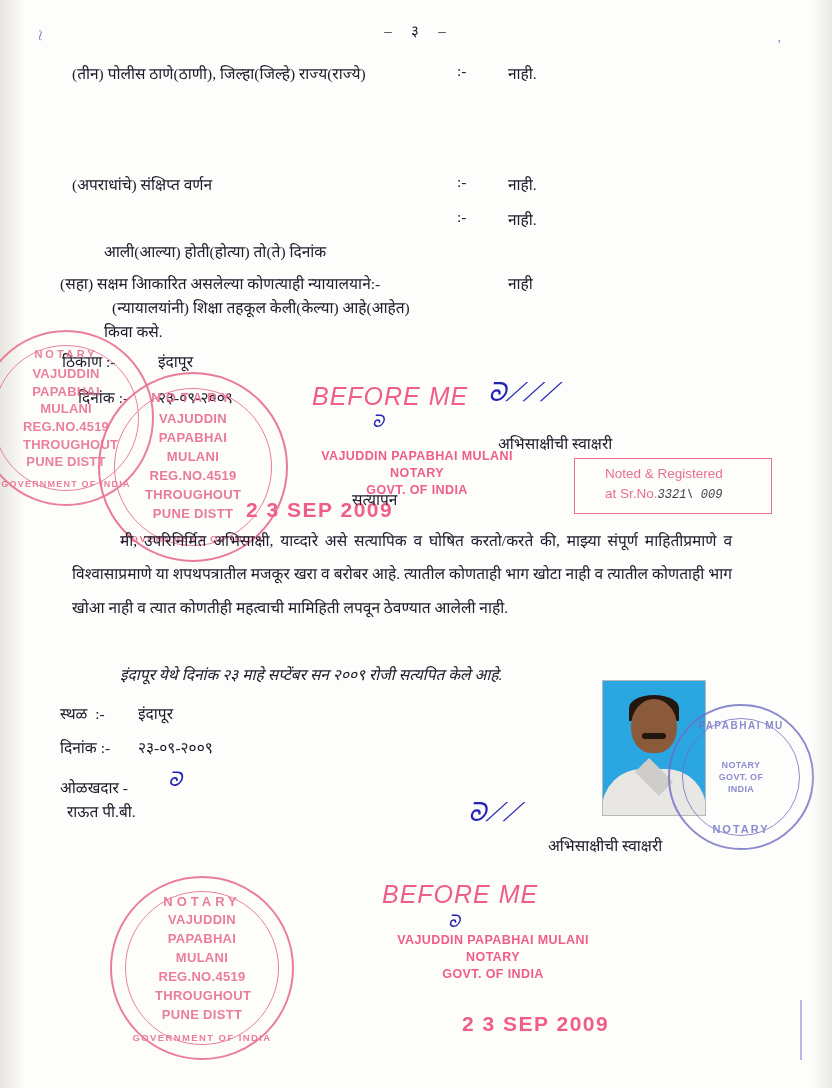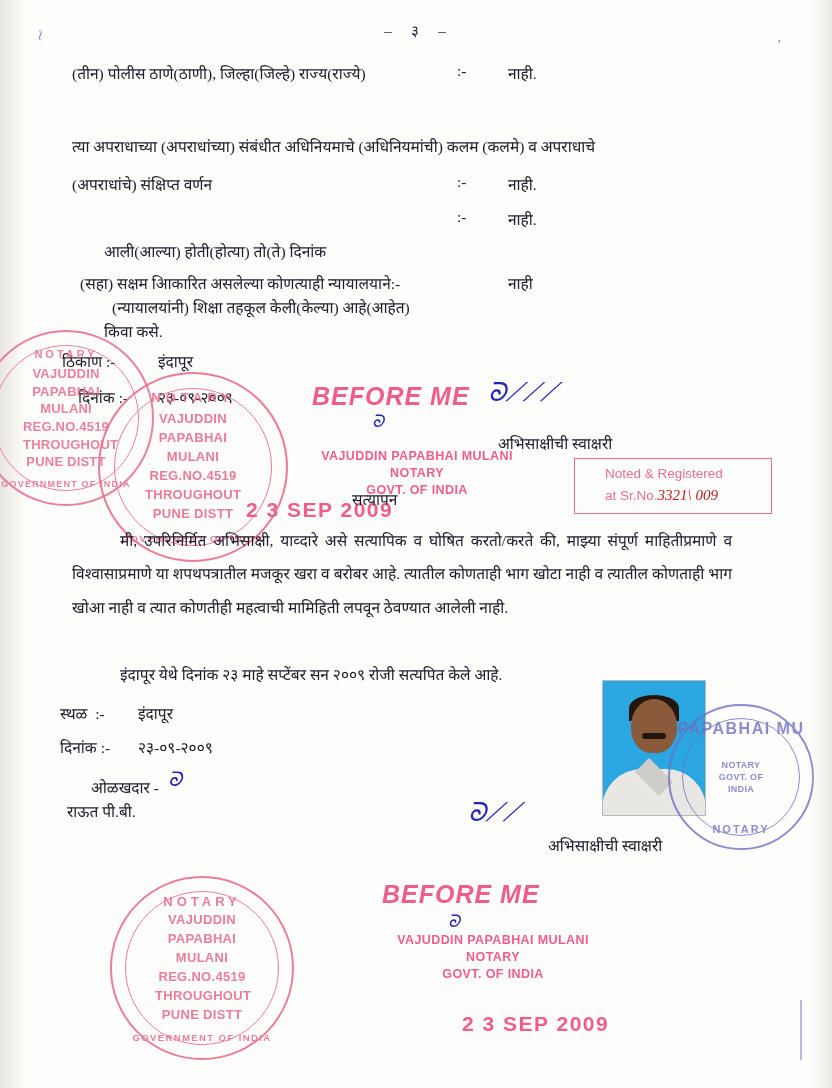--- a/index.html
+++ b/index.html
@@ -94,21 +94,21 @@
   }
   .core {
     font-size: 13px;
     line-height: 1.35;
     letter-spacing: .3px;
   }
 
   .beforeme {
     position: absolute;
     font-family: "Liberation Sans", sans-serif;
-    font-weight: bold;
+    font-weight: normal;
     font-style: italic;
     color: #ef5d8a;
     letter-spacing: 1px;
     pointer-events: none;
   }
   .notaryblock {
     position: absolute;
     text-align: center;
     font-family: "Liberation Sans", sans-serif;
     font-weight: bold;
@@ -133,24 +133,24 @@
     border: 1.5px solid #e8708f;
     color: #e8708f;
     font-family: "Liberation Sans", sans-serif;
     font-size: 13.5px;
     line-height: 1.5;
     padding: 5px 9px;
     box-sizing: border-box;
     pointer-events: none;
   }
   .hand-sr {
-    color: #b91c1c;
-    font-family: Liberation Serif, serif;
+    color: #404040;
+    font-family: Liberation Mono, monospace;
     font-style: italic;
-    font-size: 15px;
+    font-size: 12px;
   }
 
   .sig {
     position: absolute;
     color: #2323b4;
     font-family: "Liberation Serif", serif;
     font-style: italic;
     pointer-events: none;
     white-space: pre;
   }
@@ -234,30 +234,29 @@
     <span>–&nbsp;&nbsp;&nbsp;</span><span>३</span><span>&nbsp;&nbsp;&nbsp;–</span>
   </div>
 
   <div class="tiny-mark" style="left:38px; top:28px; transform:rotate(20deg);">ʅ</div>
   <div class="tiny-mark" style="left:777px; top:36px;">ʼ</div>
 
   <div class="row" style="left:72px; top:62px;">(तीन) पोलीस ठाणे(ठाणी), जिल्हा(जिल्हे) राज्य(राज्ये)</div>
   <div class="row" style="left:457px; top:62px;">:-</div>
   <div class="row" style="left:508px; top:62px;">नाही.</div>
 
-  <div class="row" style="left:72px; top:135px;">त्या अपराधाच्या (अपराधांच्या) संबंधीत अधिनियमाचे (अधिनियमांची) कलम (कलमे) व अपराधाचे</div>
   <div class="row" style="left:72px; top:173px;">(अपराधांचे) संक्षिप्त वर्णन</div>
   <div class="row" style="left:457px; top:173px;">:-</div>
   <div class="row" style="left:508px; top:173px;">नाही.</div>
 
   <div class="row" style="left:457px; top:208px;">:-</div>
   <div class="row" style="left:508px; top:208px;">नाही.</div>
   <div class="row" style="left:104px; top:240px;">आली(आल्या) होती(होत्या) तो(ते) दिनांक</div>
 
-  <div class="row" style="left:80px; top:272px;text-align:right;">(सहा) सक्षम आिकारित असलेल्या कोणत्याही न्यायालयाने:-</div>
+  <div class="row" style="left:60px; top:272px;text-align:right;">(सहा) सक्षम आिकारित असलेल्या कोणत्याही न्यायालयाने:-</div>
   <div class="row" style="left:508px; top:272px;">नाही</div>
   <div class="row" style="left:112px; top:296px;">(न्यायालयांनी) शिक्षा तहकूल केली(केल्या) आहे(आहेत)</div>
   <div class="row" style="left:104px; top:320px;">किवा कसे.</div>
 
   <div class="label" style="left:62px; top:350px;">ठिकाण :-</div>
   <div class="label" style="left:158px; top:350px;">इंदापूर</div>
   <div class="label" style="left:78px; top:386px;">दिनांक :-</div>
   <div class="label" style="left:158px; top:386px;">२३-०९-२००९</div>
 
   <div class="stamp-round stamp-pink" style="left:-22px; top:330px; width:176px; height:176px; opacity:.88;">
@@ -304,47 +303,47 @@
       <span>at Sr.No.</span><span class="hand-sr">3321\ 009</span>
     </div>
   </div>
 
   <div class="label" style="left:352px; top:488px;">सत्यापन</div>
 
   <div class="para" style="top:524px;">
     <span class="indent"></span><span>मी, उपरिनिर्मित अभिसाक्षी, याव्दारे असे सत्यापिक व घोषित करतो/करते की, माझ्या संपूर्ण माहितीप्रमाणे व विश्वासाप्रमाणे या शपथपत्रातील मजकूर खरा व बरोबर आहे. त्यातील कोणताही भाग खोटा नाही व  त्यातील कोणताही भाग खोआ नाही व त्यात कोणतीही महत्वाची मामिहिती लपवून ठेवण्यात आलेली नाही.</span>
   </div>
 
-  <div class="para" style="top:658px;">
+  <div class="para" style="top:658px;font-style:italic;">
     <span class="indent"></span><span>इंदापूर येथे दिनांक २३ माहे सप्टेंबर सन २००९ रोजी सत्यपित केले आहे.</span>
   </div>
 
   <div class="label" style="left:60px; top:702px;font-family:Liberation Serif, serif;">स्थळ  :-</div>
   <div class="label" style="left:138px; top:702px;">इंदापूर</div>
   <div class="label" style="left:60px; top:736px;">दिनांक :-</div>
   <div class="label" style="left:138px; top:736px;">२३-०९-२००९</div>
 
-  <div class="label" style="left:60px; top:776px;margin-left:31px;">ओळखदार -</div>
+  <div class="label" style="left:60px; top:776px;">ओळखदार -</div>
   <div class="sig sig-small" style="left:168px; top:768px; font-size:20px;">ᘐ</div>
   <div class="label" style="left:60px; top:800px;margin-left:7px;">राऊत पी.बी.</div>
 
   <div class="photo" style="left:602px; top:680px; width:104px; height:136px;">
     <div class="hair"></div>
     <div class="head"></div>
     <div class="mous"></div>
     <div class="body"></div>
     <div class="collar"></div>
   </div>
 
   <div class="stamp-round stamp-blue" style="left:668px; top:704px; width:146px; height:146px; opacity:.8;">
     <div class="stamp-inner" style="left:12px; top:12px; right:12px; bottom:12px; border:1.5px solid #6f6fc4;"></div>
     <div class="core" style="width:80px; white-space:pre-line; font-size:9px;">NOTARY
 GOVT. OF
 INDIA</div>
-    <div style="position:absolute; left:0; top:14px; width:100%; text-align:center; font-size:16px; letter-spacing:1.5px;">PAPABHAI MU</div>
+    <div style="position:absolute; left:0; top:14px; width:100%; text-align:center; font-size:10px; letter-spacing:1.5px;">PAPABHAI MU</div>
     <div style="position:absolute; left:0; bottom:13px; width:100%; text-align:center; font-size:11px; letter-spacing:2px;">NOTARY</div>
   </div>
 
   <div class="sig sig-big" style="left:468px; top:798px;">ᘐ⟋⟋</div>
   <div class="label" style="left:548px; top:834px;">अभिसाक्षीची स्वाक्षरी</div>
 
   <div class="stamp-round stamp-pink" style="left:110px; top:876px; width:184px; height:184px; opacity:.9;">
     <div class="stamp-inner" style="left:13px; top:13px; right:13px; bottom:13px; border:1.5px solid #e8708f;"></div>
     <div class="core" style="width:94px; white-space:pre-line; line-height:1.45;">VAJUDDIN
 PAPABHAI

